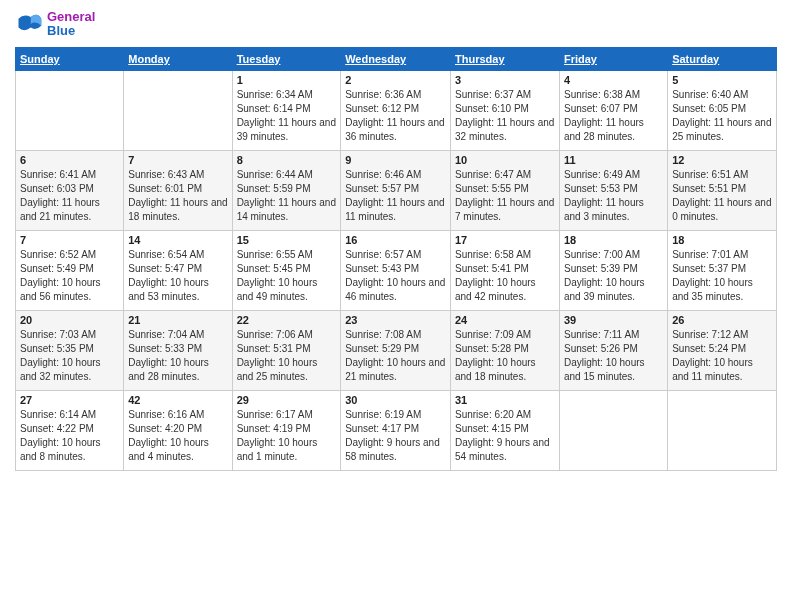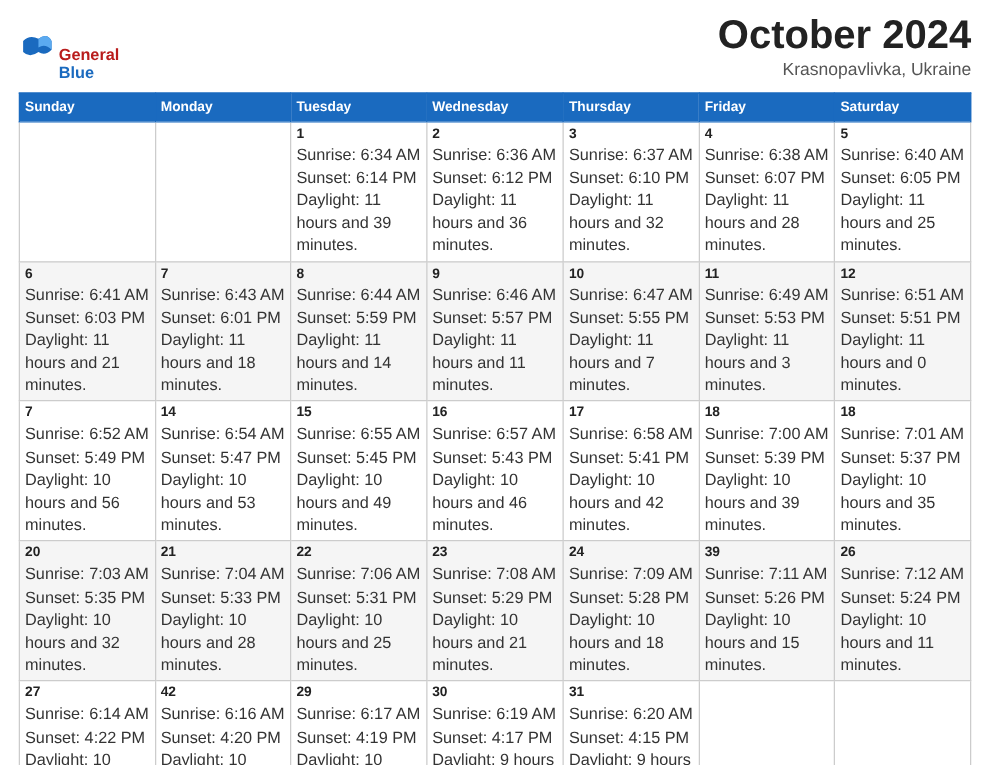--- a/index.html
+++ b/index.html
@@ -27,21 +27,21 @@
       align-items: center;
       gap: 4px;
     }
     .logo-text {
       display: flex;
       flex-direction: column;
       font-size: 13px;
       font-weight: bold;
       line-height: 1.1;
     }
-    .logo-general { color: #b91c1c; margin-top: 27px; }
+    .logo-general { color: #a21caf; }
     .logo-blue { color: #1a6abf; }
     .logo-icon {
       width: 28px;
       height: 28px;
     }
     .title-block {
       text-align: right;
     }
     .title-month {
       font-size: 32px;
@@ -60,41 +60,42 @@
       font-size: 9.5px;
     }
     .calendar thead th {
       background: #1a6abf;
       color: #fff;
       padding: 5px 4px;
       text-align: left;
       font-size: 11px;
       font-weight: bold;
       border: 1px solid #1a6abf;
+      text-decoration: underline;
     }
     .calendar tbody td {
       border: 1px solid #ccc;
       padding: 3px 4px;
       vertical-align: top;
       width: 113px;
       height: 80px;
       background: #fff;
     }
     .calendar tbody tr:nth-child(even) td {
       background: #f5f5f5;
     }
     .day-number {
       font-size: 11px;
       font-weight: bold;
       color: #222;
       display: block;
       margin-bottom: 2px;
     }
     .day-info {
-      font-size: 13px;
+      font-size: 10px;
       color: #333;
       line-height: 1.4;
     }
     .empty-cell {
       background: #fff !important;
     }
   </style>
 </head>
 <body>
 
@@ -103,24 +104,20 @@
     <div class="logo">
       <svg class="logo-icon" viewBox="0 0 32 32" xmlns="http://www.w3.org/2000/svg">
         <path d="M 4 10 Q 10 4 18 8 Q 26 2 30 10 L 30 18 Q 24 24 18 20 Q 10 26 4 20 Z" fill="#1a6abf"></path>
         <path d="M 18 8 Q 26 2 30 10 L 30 18 Q 24 12 18 16 Z" fill="#5baaf0"></path>
       </svg>
       <div class="logo-text">
         <span class="logo-general">General</span>
         <span class="logo-blue">Blue</span>
       </div>
     </div>
-    <div class="title-block">
-      <div class="title-month">October 2024</div>
-      <div class="title-location">Krasnopavlivka, Ukraine</div>
-    </div>
   </div>
 
   <table class="calendar">
     <thead>
       <tr>
 
       <th>Sunday</th>
           <th>Monday</th>
           <th>Tuesday</th>
           <th>Wednesday</th>

